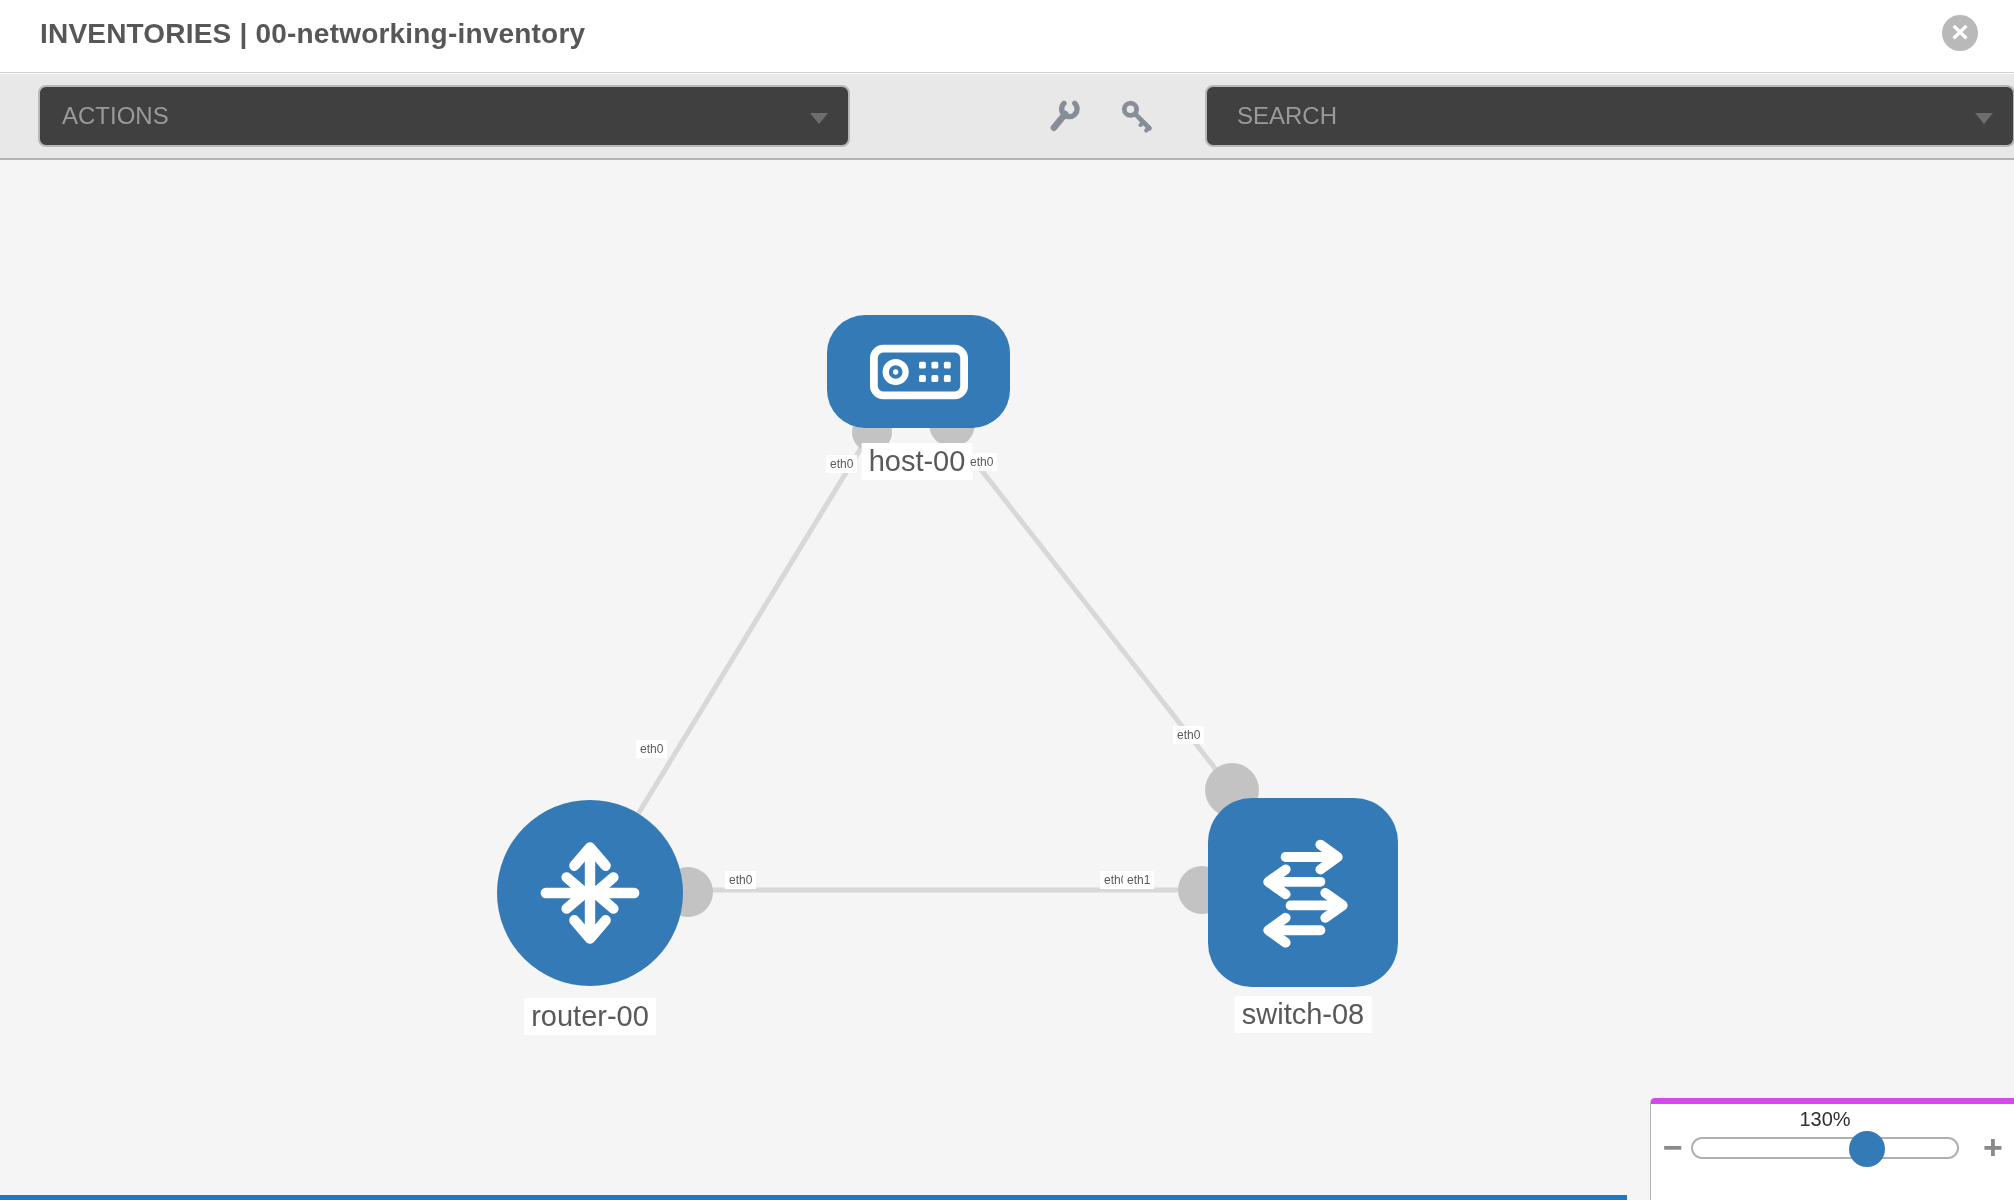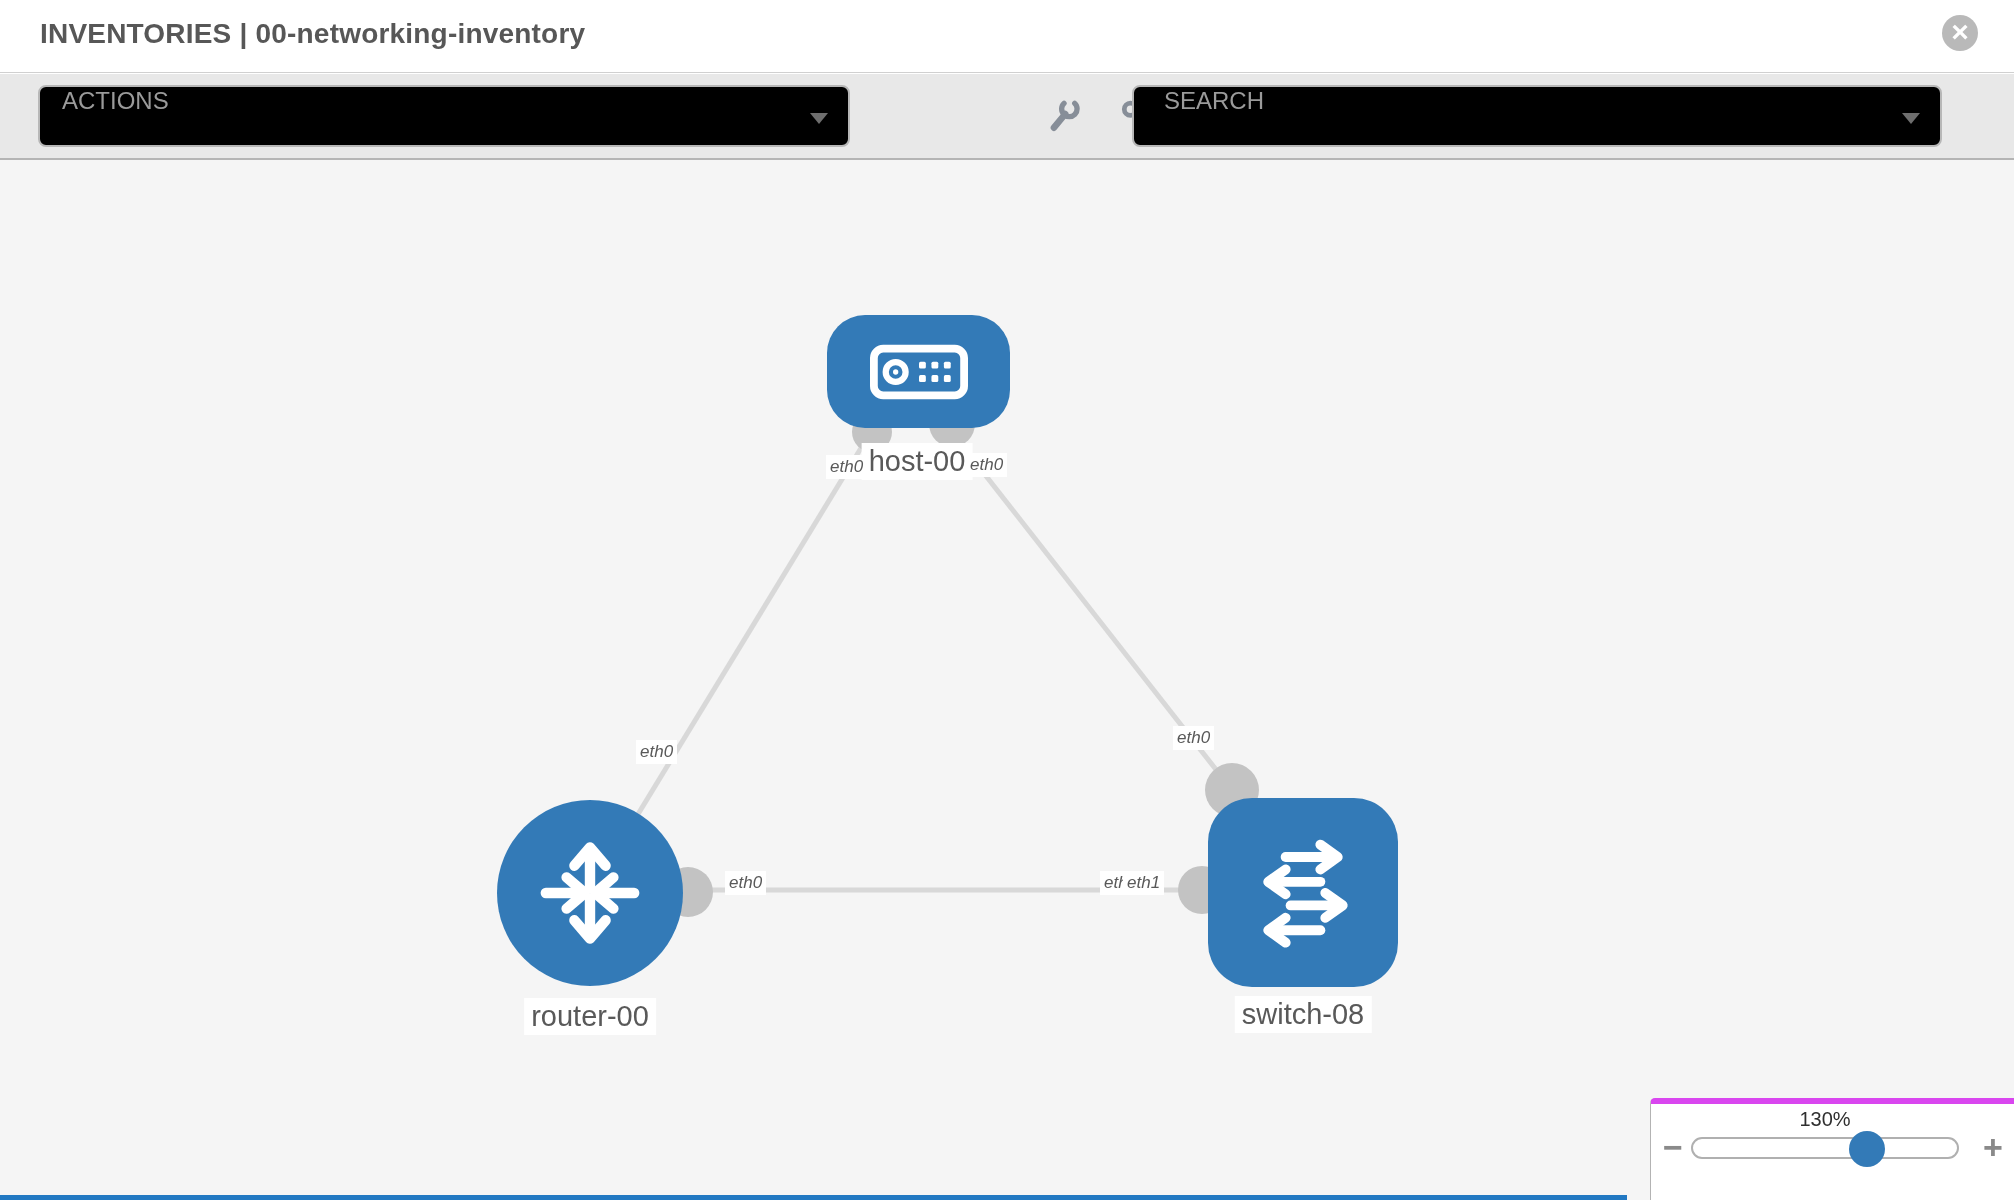--- a/index.html
+++ b/index.html
@@ -12,47 +12,47 @@
     background:#fff; border-bottom:1px solid #d0d0d0; }
   .header-title { position:absolute; left:40px; top:18px; font-size:28px; font-weight:bold;
     color:#575757; letter-spacing:.2px; }
   .close-btn { position:absolute; right:36px; top:15px; width:36px; height:36px; border-radius:50%;
     background:#b9b9b9; color:#fff; font-size:30px; font-weight:bold; line-height:33px;
     text-align:center; cursor:pointer; }
 
   
   .toolbar { position:absolute; left:0; top:74px; width:2014px; height:86px;
     background:#e8e8e8; border-bottom:2px solid #b4b4b4; }
-  .select-box { position:absolute; top:11px; height:62px; background:#000000;
-    border:2px solid #b7b7b7; border-radius:8px; display:flex; 
+  .select-box { position:absolute; top:11px; height:62px; background:#404040;
+    border:2px solid #b7b7b7; border-radius:8px; display:flex; align-items:center;
     padding:0 22px; cursor:pointer; }
   .select-box .sel-label { font-size:24px; color:#9a9a9a; }
   .caret { position:absolute; right:20px; top:26px; width:0; height:0;
     border-left:9px solid transparent; border-right:9px solid transparent;
     border-top:11px solid #6e6e6e; }
   .actions-box { left:38px; width:812px; }
-  .search-box  { left:1132px; width:810px;padding-left:30px; }
+  .search-box  { left:1205px; width:810px;padding-left:30px; }
   .tool-icon-btn { position:absolute; top:22px; width:44px; height:42px; cursor:pointer;
     display:flex; align-items:center; justify-content:center; }
   .wrench-pos { left:1045px; } .key-pos { left:1115px; }
 
   
   .canvas { position:absolute; left:0; top:160px; width:2014px; height:1040px; background:#f5f5f5; }
   .links-svg { position:absolute; left:0; top:0; }
 
   .node { position:absolute; background:#337ab7; cursor:pointer; }
   .node svg { position:absolute; left:50%; top:50%; transform:translate(-50%,-50%); }
   .node-host   { left:827px; top:155px; width:183px; height:113px; border-radius:38px; }
   .node-router { left:497px; top:640px; width:186px; height:186px; border-radius:50%; }
   .node-switch { left:1208px; top:638px; width:190px; height:189px; border-radius:44px; }
 
   .node-label { position:absolute; background:#fff; color:#595959; font-size:29px;
     padding:2px 7px; white-space:nowrap; transform:translateX(-50%); }
-  .if-label { position:absolute; background:#fff; color:#595959; font-size:17px;
-    padding:2px 4px; white-space:nowrap;font-style:italic; }
+  .if-label { position:absolute; background:#fff; color:#595959; font-size:12px;
+    padding:2px 4px; white-space:nowrap; }
 
   
   .zoom-panel { position:absolute; left:1650px; top:1098px; width:364px; height:102px;
     background:#fff; border-left:1px solid #b3b3b3; border-top:6px solid #d946ef;
     border-top-left-radius:5px; }
   .zoom-level { position:absolute; left:60px; top:4px; width:228px; text-align:center;
     font-size:20px; color:#2f2f2f; }
   .zoom-minus, .zoom-plus { position:absolute; top:26px; font-size:34px; font-weight:bold;
     color:#8a8a8a; cursor:pointer; line-height:34px; }
   .zoom-minus { left:12px; } .zoom-plus { left:332px; }

